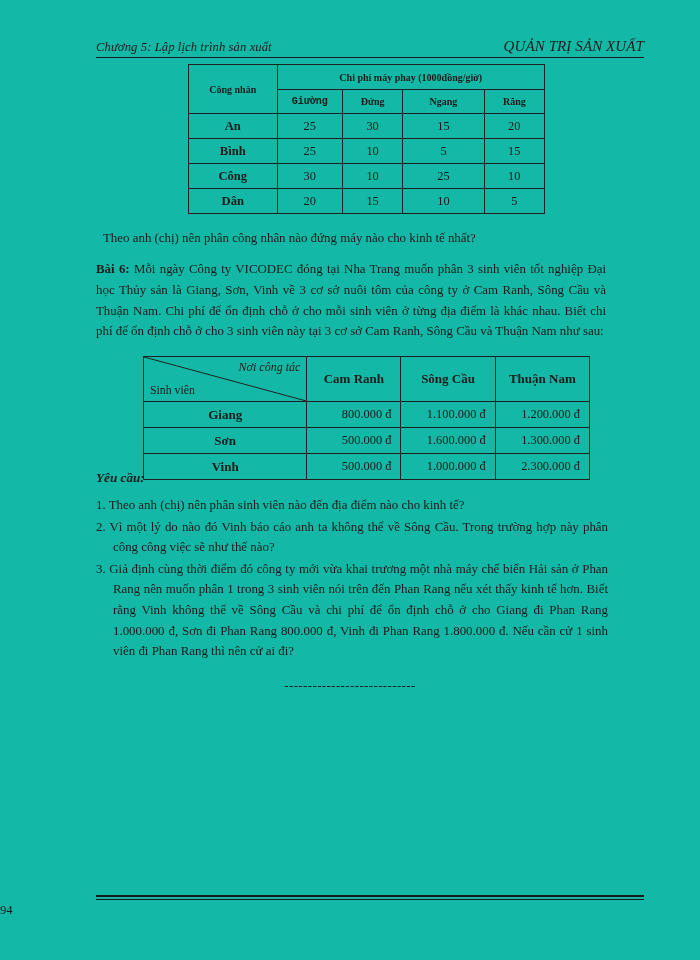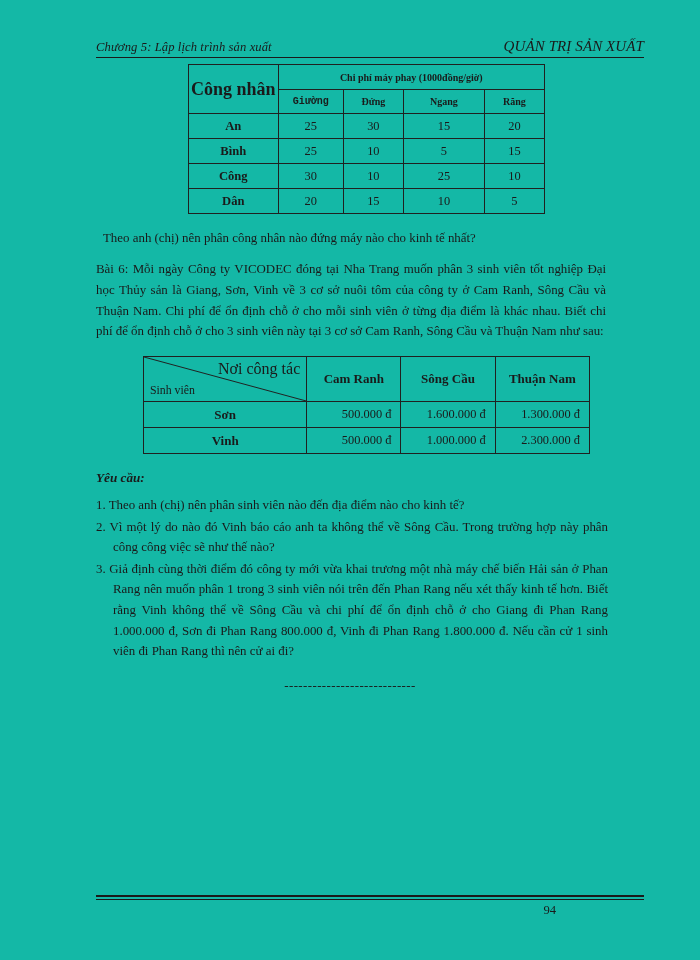--- a/index.html
+++ b/index.html
@@ -74,21 +74,21 @@
   }
   .tbl1 { width: 357px; }
   .tbl1 .hdr {
     font-weight: bold;
     font-size: 10px;
     height: 23px;
   }
   .tbl1 .hdr-top { height: 24px; }
   .tbl1 .corner {
     font-weight: bold;
-    font-size: 18px;
+    font-size: 10px;
   }
   .tbl1 .row-name {
     font-weight: bold;
     font-size: 12.6px;
   }
   .tbl1 td.num {
     font-size: 12.4px;
     height: 24px;
   }
   .tbl1 .c0 { width: 95px; }
@@ -108,21 +108,22 @@
     position: relative;
     width: 165px;
     height: 44px;
     padding: 0;
     overflow: hidden;
   }
   .tbl2 .diag .d-top {
     position: absolute;
     right: 6px;
     top: 3px;
-    font-size: 16px;
+    font-size: 12px;
+    font-style: italic;
   }
   .tbl2 .diag .d-bot {
     position: absolute;
     left: 6px;
     bottom: 3px;
     font-size: 11.8px;
   }
   .tbl2 .diag svg {
     position: absolute;
     left: 0; top: 0;
@@ -158,21 +159,21 @@
     left: 103px;
     top: 228px;
     width: 520px;
     text-align: left;
   }
   .bai6 {
     left: 96px;
     top: 259px;
     width: 510px;
   }
-  .bai6 b { font-weight: normal; }
+  .bai6 b { font-weight: bold; }
   .yeucau {
     position: absolute;
     left: 96px;
     top: 470px;
     font-weight: bold;
     font-style: italic;
     font-size: 13.2px;
   }
 
   .req-list {
@@ -219,21 +220,21 @@
     top: 899px;
     width: 548px;
     height: 0;
     border-top: 0.8px solid #1a1a1a;
   }
   .pagenum {
     position: absolute;
     left: 0;
     top: 903px;
     width: 556px;
-    text-align: right;
+    text-align: left;
     font-size: 12.6px;
   }
 </style>
 </head>
 <body>
 
 <div class="page">
 
   <div class="header">
     <span class="left">Chương 5: Lập lịch trình sản xuất</span>
@@ -301,20 +302,26 @@
             <line x1="0" y1="0" x2="165" y2="44" stroke="#202020" stroke-width="1"></line>
           </svg>
           <span class="d-top">Nơi công tác</span>
           <span class="d-bot">Sinh viên</span>
         </td>
         <td class="hcell">Cam Ranh</td>
         <td class="hcell">Sông Cầu</td>
         <td class="hcell">Thuận Nam</td>
       </tr>
       <tr>
+        <td class="rname">Giang</td>
+        <td class="val">800.000 đ</td>
+        <td class="val">1.100.000 đ</td>
+        <td class="val">1.200.000 đ</td>
+      </tr>
+      <tr>
         <td class="rname">Sơn</td>
         <td class="val">500.000 đ</td>
         <td class="val">1.600.000 đ</td>
         <td class="val">1.300.000 đ</td>
       </tr>
       <tr>
         <td class="rname">Vinh</td>
         <td class="val">500.000 đ</td>
         <td class="val">1.000.000 đ</td>
         <td class="val">2.300.000 đ</td>

